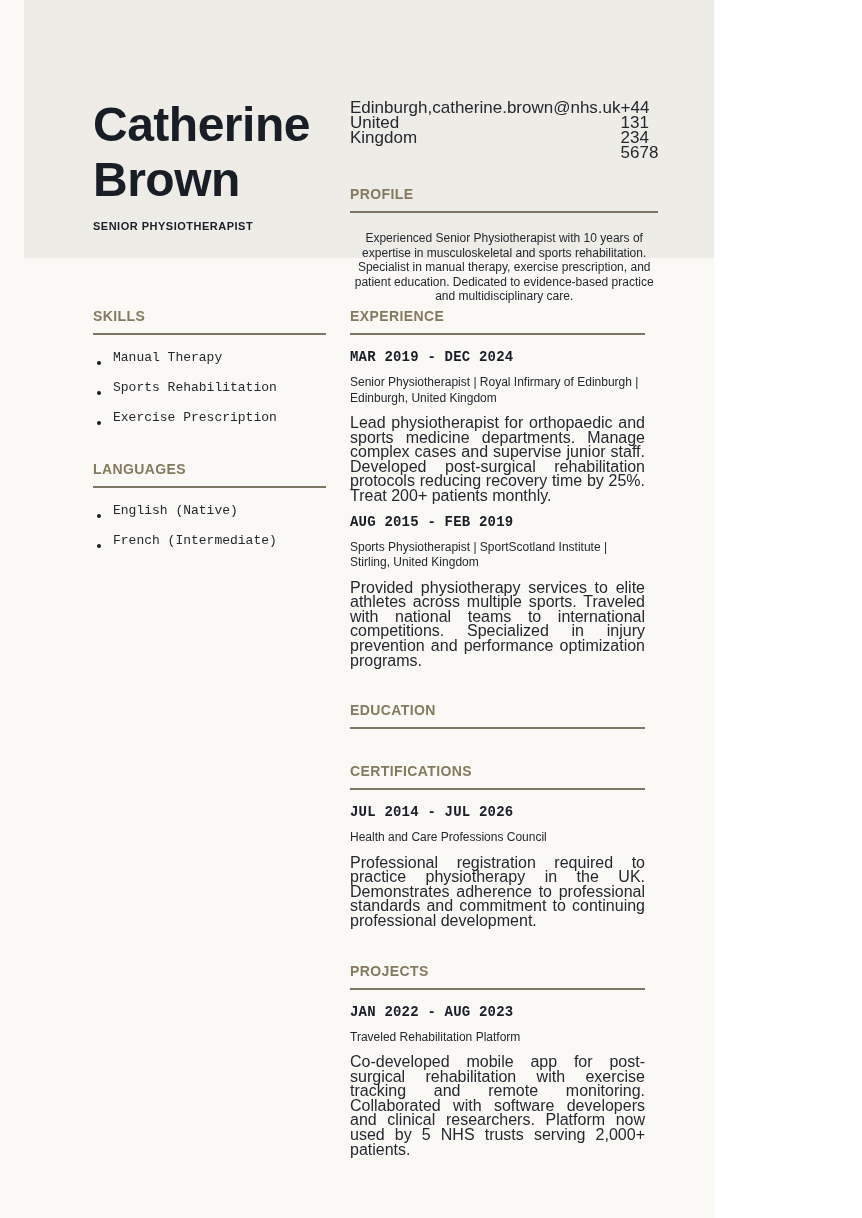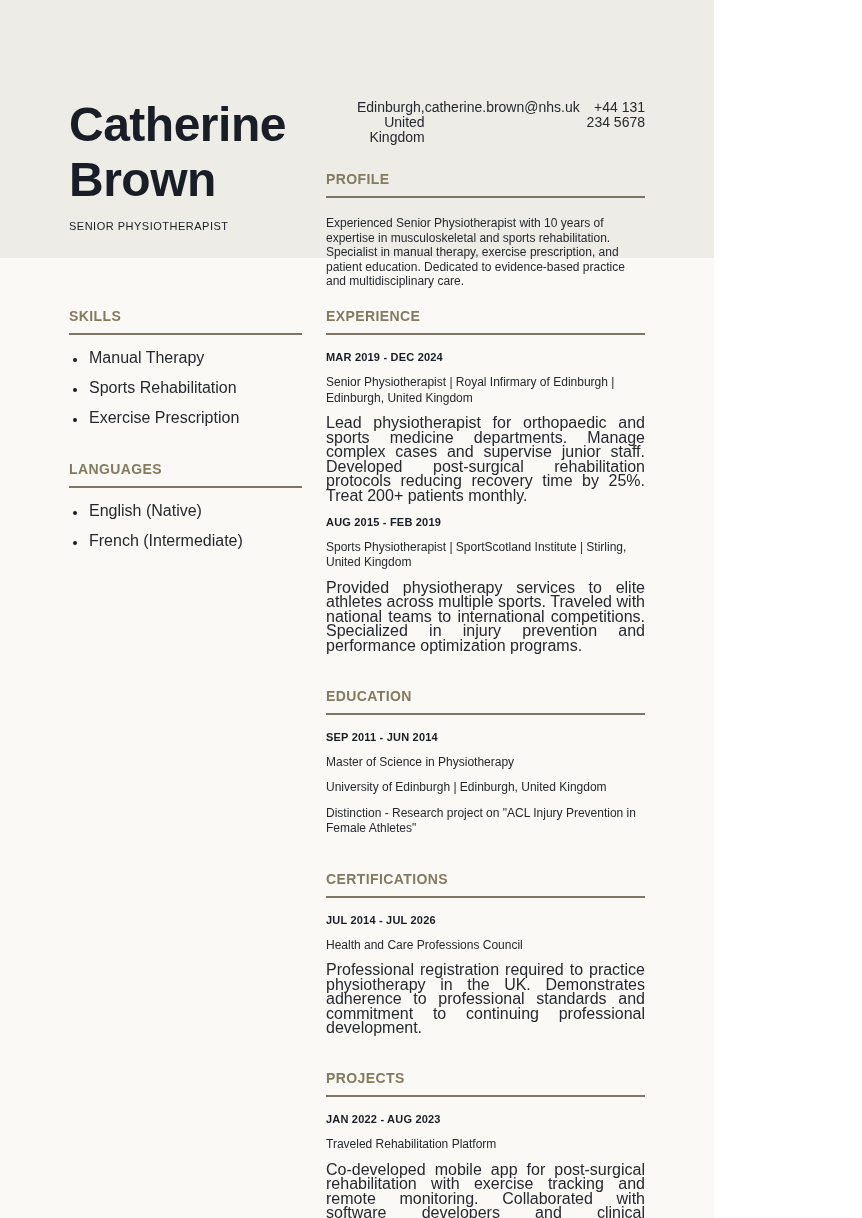--- a/index.html
+++ b/index.html
@@ -6,51 +6,51 @@
     --header-bg:#edece7;
     --page-bg:#faf9f6;
     --accent:#847a5f;
     --rule:#7d7565;
     --dark:#181d26;
     --text:#25282e;
   }
   *{box-sizing:border-box;margin:0;padding:0;}
   html,body{background:#fff;}
   body{font-family:"Liberation Sans","DejaVu Sans",sans-serif;color:var(--text);}
-  .page{width:714px;height:1218px;background:var(--page-bg);overflow:hidden;}
+  .page{width:714px;height:1218px;background:var(--page-bg);overflow:hidden;padding-left:24px;}
 
   
   .header{background:var(--header-bg);height:258px;display:flex;padding:0 69px;}
   .header-left{width:257px;flex:0 0 257px;padding-top:97px;}
   .full-name{font-size:48px;line-height:55px;font-weight:700;color:var(--dark);letter-spacing:-0.5px;width:233px;}
-  .job-title{margin-top:13px;font-size:11px;font-weight:400;letter-spacing:0.5px;color:var(--dark);text-transform:uppercase;}
+  .job-title{margin-top:13px;font-size:11px;font-weight:700;letter-spacing:0.5px;color:var(--dark);text-transform:uppercase;}
   .header-right{flex:1;padding-top:100px;}
-  .contact-row{display:flex;justify-content:space-between;font-size:14px;line-height:15px;color:var(--text);text-align:right;}
+  .contact-row{display:flex;justify-content:space-between;font-size:17px;line-height:15px;color:var(--text);}
 
   
   .sec-heading{color:var(--accent);font-size:14px;line-height:17px;font-weight:700;letter-spacing:0.4px;text-transform:uppercase;}
   .sec-rule{height:2px;background:var(--rule);border:0;margin-top:8px;}
 
   .profile-sec{margin-top:26px;}
-  .profile-text{margin-top:18px;font-size:12px;line-height:14.6px;text-align:left;hyphens:auto;-webkit-hyphens:auto;}
+  .profile-text{margin-top:18px;font-size:12px;line-height:14.6px;text-align:center;hyphens:auto;-webkit-hyphens:auto;}
 
   
   .body-cols{display:flex;padding:50px 69px 0;}
   .sidebar{width:233px;flex:0 0 233px;margin-right:24px;}
   .main-col{flex:1;min-width:0;}
 
   .side-section + .side-section{margin-top:36px;}
   .side-list{list-style:none;margin-top:15px;}
-  .side-item{display:flex;align-items:center;font-size:16px;line-height:15px;margin-bottom:15px;}
+  .side-item{display:flex;align-items:flex-end;font-size:13px;line-height:15px;margin-bottom:15px;font-family:Liberation Mono, monospace;}
   .bullet{display:inline-block;width:4px;height:4px;border-radius:50%;background:var(--dark);margin:5px 12px 0 4px;flex:0 0 4px;}
 
   .main-section{margin-bottom:34px;}
   .entry{margin-top:15px;}
   .entry + .entry{margin-top:11px;}
-  .entry-dates{font-size:11px;line-height:15px;font-weight:700;color:var(--dark);letter-spacing:0.2px;}
+  .entry-dates{font-size:14px;line-height:15px;font-weight:700;color:var(--dark);letter-spacing:0.2px;font-family:Liberation Mono, monospace;}
   .entry-line{margin-top:10px;font-size:12px;line-height:15.5px;color:var(--text);}
   .entry-desc{margin-top:10px;font-size:16px;line-height:14.6px;text-align:justify;hyphens:auto;-webkit-hyphens:auto;}
 </style>
 </head>
 <body>
 
 <div class="page">
 
   <header class="header">
     <div class="header-left">
@@ -122,26 +122,20 @@
         <div class="entry">
           <div class="entry-dates">AUG 2015 - FEB 2019</div>
           <div class="entry-line">Sports Physiotherapist | SportScotland Institute | Stirling, United Kingdom</div>
           <p class="entry-desc">Provided physiotherapy services to elite athletes across multiple sports. Traveled with national teams to international competitions. Specialized in injury prevention and performance optimization programs.</p>
         </div>
       </section>
 
       <section class="main-section">
         <h2 class="sec-heading">EDUCATION</h2>
         <div class="sec-rule"></div>
-        <div class="entry">
-          <div class="entry-dates">SEP 2011 - JUN 2014</div>
-          <div class="entry-line">Master of Science in Physiotherapy</div>
-          <div class="entry-line">University of Edinburgh | Edinburgh, United Kingdom</div>
-          <div class="entry-line">Distinction - Research project on "ACL Injury Prevention in Female Athletes"</div>
-        </div>
       </section>
 
       <section class="main-section">
         <h2 class="sec-heading">CERTIFICATIONS</h2>
         <div class="sec-rule"></div>
         <div class="entry">
           <div class="entry-dates">JUL 2014 - JUL 2026</div>
           <div class="entry-line">Health and Care Professions Council</div>
           <p class="entry-desc">Professional registration required to practice physiotherapy in the UK. Demonstrates adherence to professional standards and commitment to continuing professional development.</p>
         </div>

